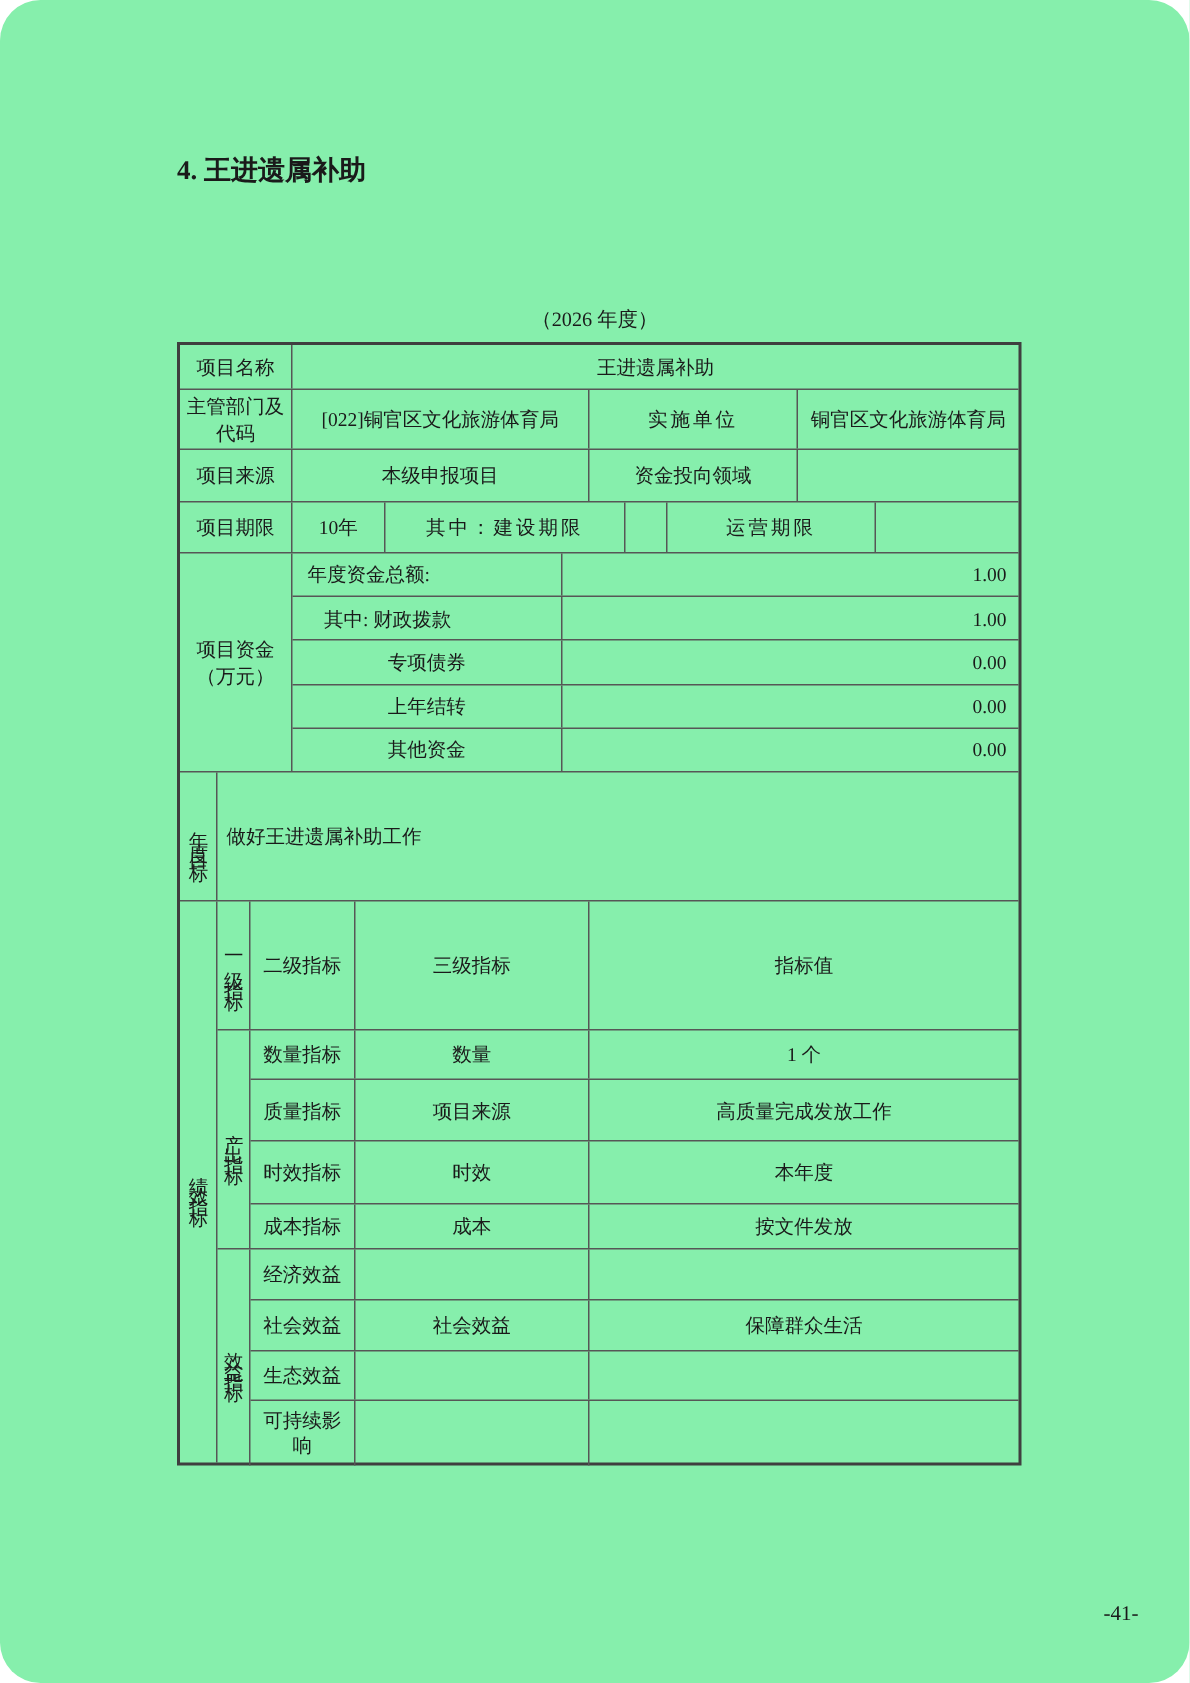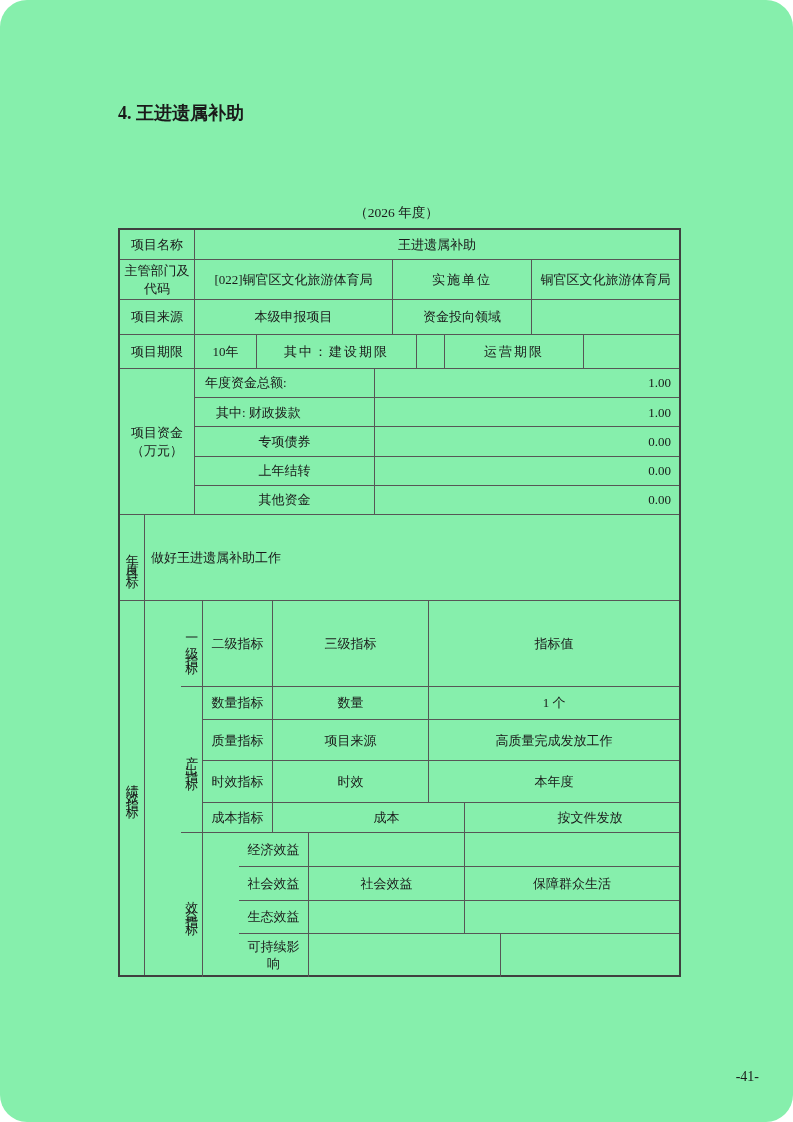--- a/index.html
+++ b/index.html
@@ -9,21 +9,21 @@
   .title{position:absolute;left:0;top:167px;width:100%;text-align:center;
          font-size:23px;font-weight:bold;letter-spacing:1px;}
   .subtitle{position:absolute;left:0;top:204px;width:100%;text-align:center;font-size:13.5px;}
   .pagenum{position:absolute;top:1069px;right:34px;font-size:14px;
            font-family:Liberation Serif, serif;}
 
   .tbl{position:absolute;left:118px;top:228px;width:563px;box-sizing:border-box;
        border:2px solid #3f3f3f;display:flex;flex-direction:column;
        font-size:13px;line-height:1.35;}
   .tr{display:flex;flex-shrink:0;border-bottom:1px solid #565656;}
-  .tbl > .tr:last-child,.col > .tr:last-child{border-bottom:none;gap:36px;}
+  .tbl > .tr:last-child,.col > .tr:last-child{border-bottom:none;}
   .td{border-right:1px solid #565656;box-sizing:border-box;display:flex;
       align-items:center;justify-content:center;text-align:center;
       padding:1px 3px;overflow:hidden;}
   .td.last{border-right:none;}
   .col{display:flex;flex-direction:column;box-sizing:border-box;}
   .grow{flex:1 1 auto;}
   .w75{width:75px;flex-shrink:0}.w198{width:198px;flex-shrink:0}
   .w139{width:139px;flex-shrink:0}.w62{width:62px;flex-shrink:0}
   .w160{width:160px;flex-shrink:0}.w28{width:28px;flex-shrink:0}
   .w180{width:180px;flex-shrink:0}.w70{width:70px;flex-shrink:0}

